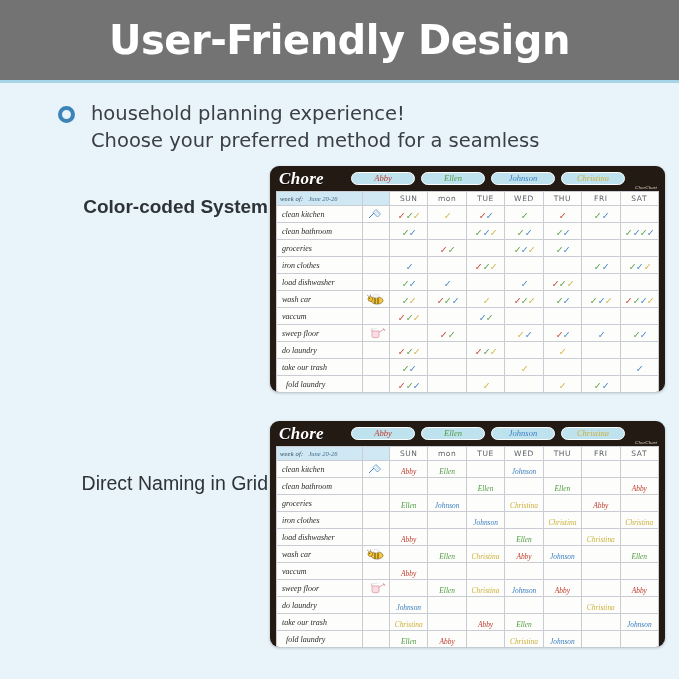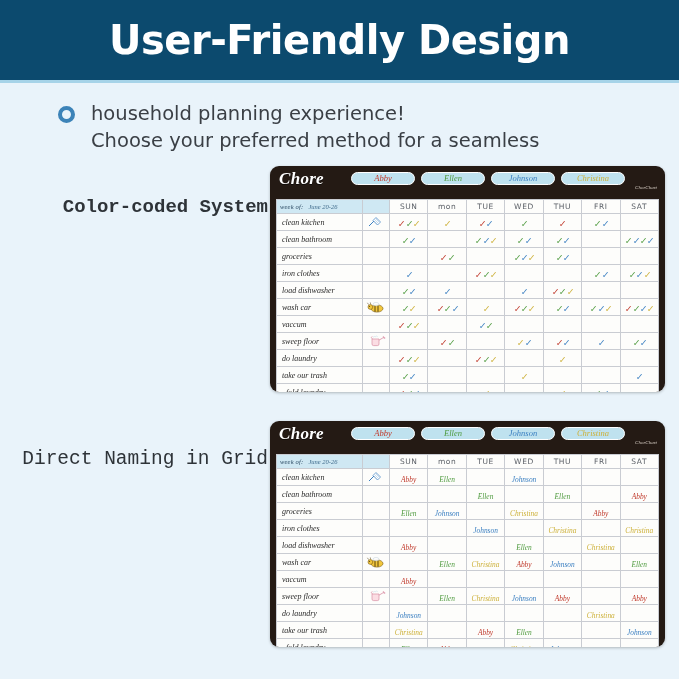--- a/index.html
+++ b/index.html
@@ -6,21 +6,21 @@
   body{
     width:679px;height:679px;
     background:#e9f3fa;
     font-family:"Liberation Sans",sans-serif;
     overflow:hidden;
     position:relative;
   }
   
   .header-band{
     position:absolute;left:0;top:0;width:679px;height:80px;
-    background:#0c4a6e;
+    background:#737373;
     display:flex;align-items:center;justify-content:center;
   }
   .header-title{
     color:#ffffff;
     font-size:40px;
     font-weight:bold;
     letter-spacing:-0.5px;
     font-family:"DejaVu Sans",sans-serif;
   }
   .header-underline{
@@ -38,28 +38,28 @@
     box-sizing:border-box;margin-top:5px;flex:0 0 auto;
   }
   .subtitle-text{
     color:#3a3f45;font-size:19.5px;line-height:1.38;
     font-family:"DejaVu Sans",sans-serif;
   }
   
   .caption{position:absolute;text-align:right;width:246px;left:22px;}
   .caption-title{
     color:#2e3338;font-size:19px;font-weight:bold;
-    font-family:Liberation Mono, monospace;white-space:nowrap;
+    font-family:Liberation Sans, sans-serif;white-space:nowrap;
   }
   .caption-body{
     color:#4a5056;font-size:15.5px;line-height:1.35;margin-top:7px;
     font-family:"DejaVu Sans",sans-serif;
   }
   #caption-color-coded{top:196px;}
-  #caption-direct-naming{top:448px;}
+  #caption-direct-naming{top:472px;}
   #caption-direct-naming .caption-title{font-weight:normal;font-size:19.5px;}
   
   .board{
     position:absolute;left:270px;width:395px;
     background:#241a14;
     border-radius:9px;
     padding:0;
     box-sizing:border-box;
     box-shadow:0 1px 3px rgba(0,0,0,.25);
     overflow:hidden;
@@ -89,21 +89,21 @@
     line-height:1;white-space:nowrap;
   }
   .brand-mark{
     flex:0 0 auto;width:26px;text-align:right;
     color:#d8cfc6;font-size:5px;font-style:italic;
     font-family:"Liberation Serif",serif;
     align-self:flex-end;padding-bottom:1px;
   }
   .sheet{
     background:#fdfdfb;
-    margin:8px 6px 6px 6px;
+    margin:0 6px 6px 6px;
     height:226px;
     position:relative;
     overflow:hidden;
   }
   table.grid{
     border-collapse:collapse;width:100%;table-layout:fixed;
   }
   table.grid td,table.grid th{
     border:1px solid #c9ccd2;
     padding:0;height:13.4px;

